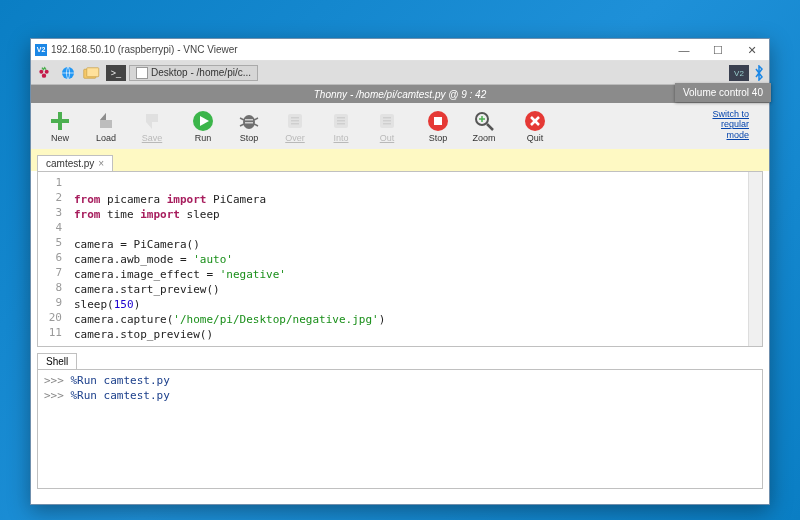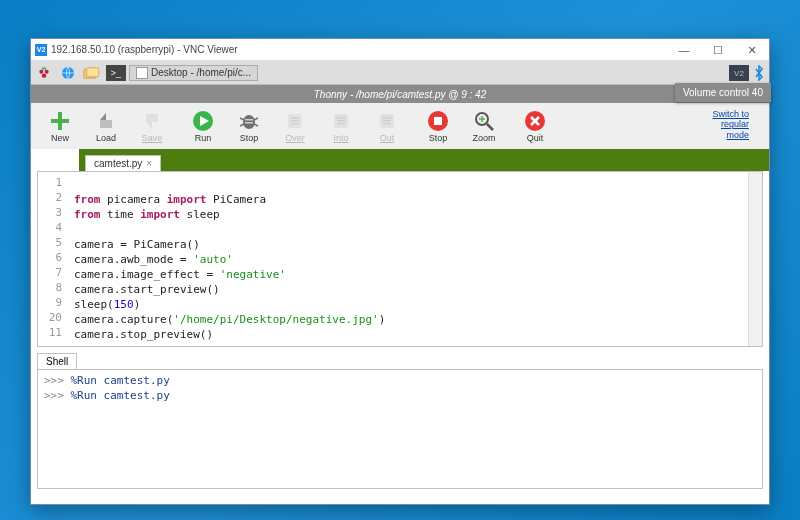--- a/index.html
+++ b/index.html
@@ -44,21 +44,21 @@
     color:#fff; font-size:10px;font-style:italic;
   }
   .toolbar {
     height:46px; background:#efefef; display:flex; align-items:center; padding:0 6px; position:relative;
   }
   .tbtn { width:46px; display:flex; flex-direction:column; align-items:center; gap:1px; font-size:9px; color:#333;}
   .tbtn.disabled { opacity:0.45; color:#777;text-decoration:underline;}
   .tbtn .ic { width:22px; height:22px; display:flex; align-items:center; justify-content:center;}
   .spacer6{width:5px;}
   .switch-link { position:absolute; right:20px; top:6px; text-align:right; font-size:9px; color:#0645ad; text-decoration:underline; line-height:1.15;}
-  .tabs { height:22px; background:#4d7c0f; display:flex; align-items:flex-end; padding:0 6px;margin-left:48px;}
+  .tabs { height:22px; background:#fef9c3; display:flex; align-items:flex-end; padding:0 6px;}
   .tab { background:#fff; border:1px solid #c0c0c0; border-bottom:none; padding:2px 8px 2px 8px; font-size:10px; color:#333; display:flex; align-items:center; gap:4px;}
   .tab .close{ color:#888; font-size:10px;}
   .editor {
     margin:0 6px 4px 6px; background:#fff; border:1px solid #c0c0c0; height:176px; position:relative; display:flex;
   }
   .gutter { width:30px; background:#fff; border-right:0; text-align:right; padding:3px 6px 0 0; font:11px/15px Consolas, monospace; color:#9a9a9a;}
   .code { flex:1; padding:20px 0 0 6px; font:11px/15px Consolas, monospace; color:#222; white-space:pre; overflow:hidden;}
   .code .kw{color:#a71d5d;font-weight:bold;}
   .code .cls{color:#222;}
   .code .str{color:#1a8f1a;}

